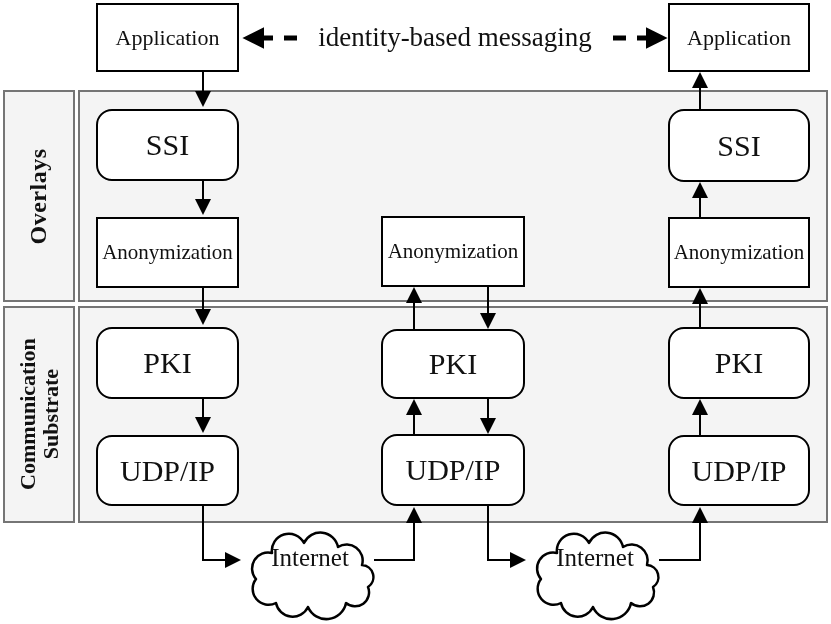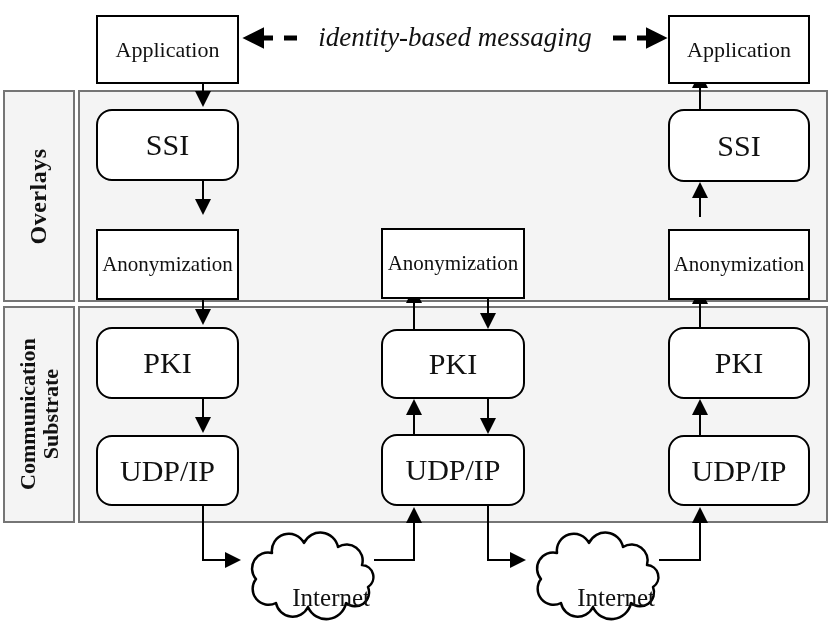--- a/index.html
+++ b/index.html
@@ -5,26 +5,26 @@
   html,body{margin:0;padding:0;background:#fff;}
   #canvas{position:relative;width:831px;height:624px;background:#ffffff;overflow:hidden;
           font-family:"Liberation Serif","DejaVu Serif",serif;}
   .band{position:absolute;background:#f4f4f4;border:2px solid #757575;box-sizing:border-box;z-index:1;}
   .band-label{display:flex;align-items:center;justify-content:center;overflow:visible;}
   .rot{transform:rotate(-90deg);font-weight:bold;color:#111;text-align:center;white-space:nowrap;}
   .rot.wrap{white-space:normal;width:214px;line-height:1.05;font-size:22px;}
   .rot.one{font-size:24px;letter-spacing:.5px;}
   .node{position:absolute;background:#ffffff;border:2px solid #000;box-sizing:border-box;
         display:flex;align-items:center;justify-content:center;color:#111;z-index:3;}
-  .node.small{font-size:21px;margin-top:12px;}
+  .node.small{font-size:21px;}
   .node.big{font-size:30px;border-radius:16px;}
   #wires{position:absolute;left:0;top:0;z-index:2;pointer-events:none;}
   .floating-label{position:absolute;z-index:4;color:#111;text-align:center;}
-  #msg-label{left:302px;top:22px;width:306px;font-size:27px;background:transparent;font-style:italic;}
-  .cloud-label{width:120px;top:584px;font-size:25px;text-align:right;}
+  #msg-label{left:302px;top:22px;width:306px;font-size:27px;background:transparent;}
+  .cloud-label{width:120px;top:544px;font-size:25px;}
 </style>
 </head>
 <body>
 
 <div id="canvas">
 
   <div class="band band-label" style="left:3px;top:90px;width:72px;height:212px;">
     <span class="rot one">Overlays</span>
   </div>
   <div class="band band-label" style="left:3px;top:306px;width:72px;height:217px;">

